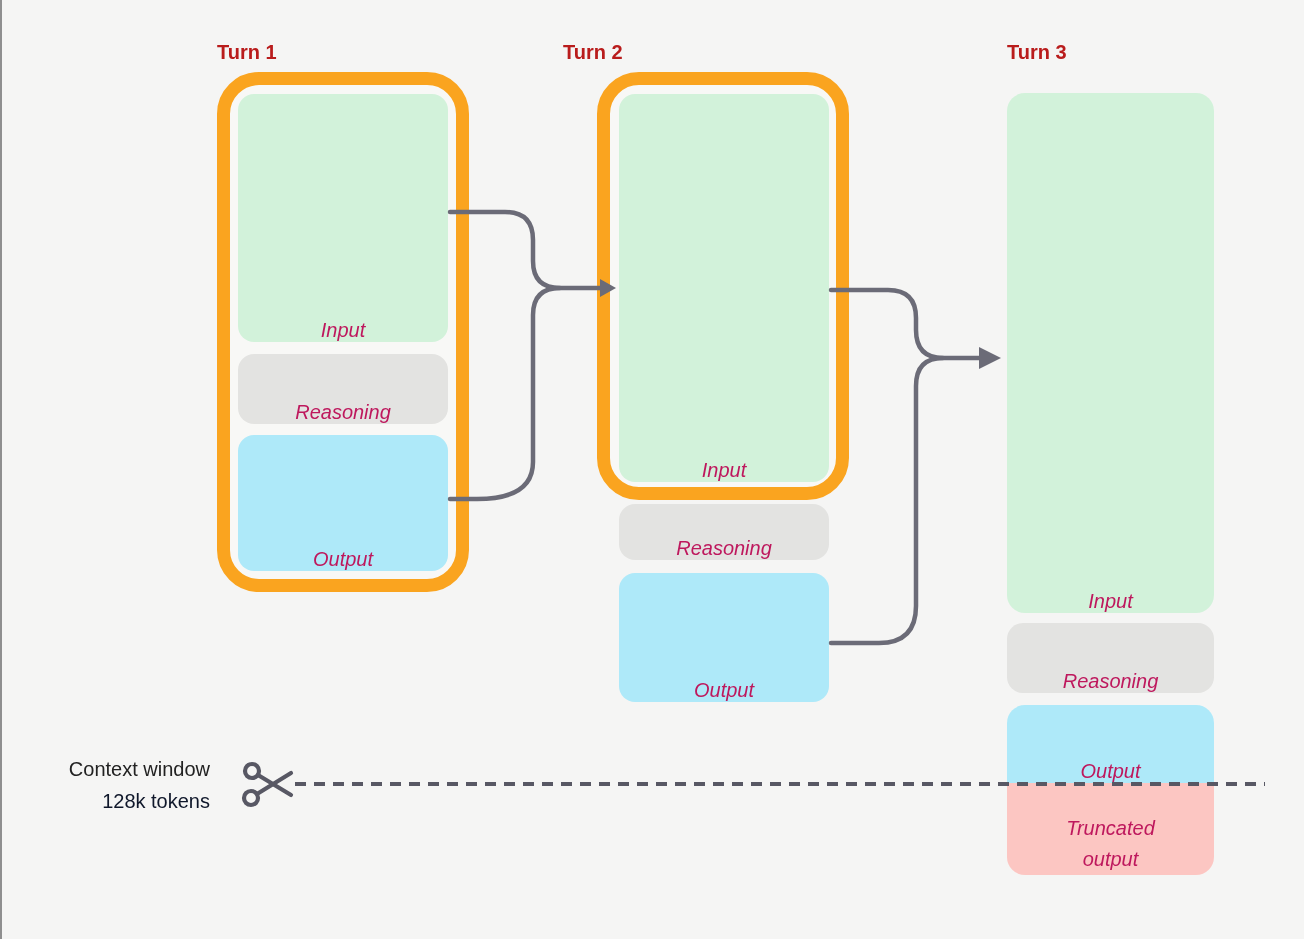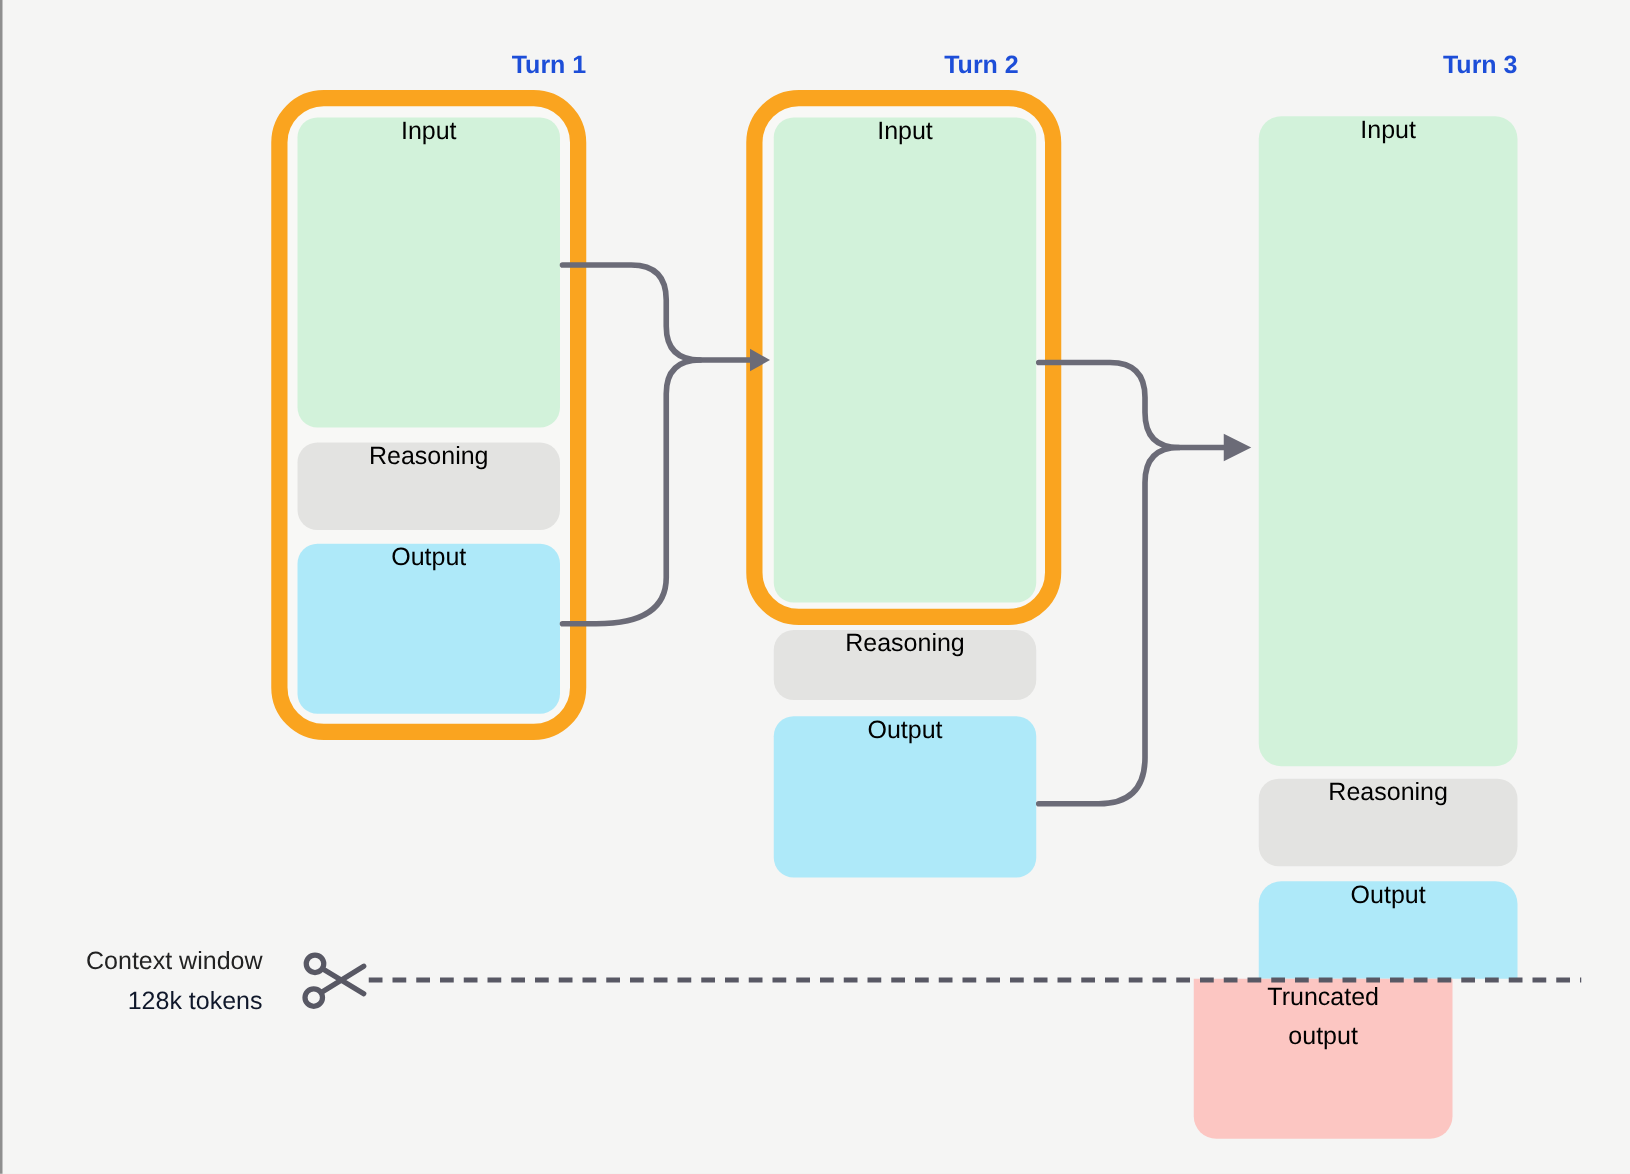--- a/index.html
+++ b/index.html
@@ -14,67 +14,68 @@
     background: var(--c-background, #f5f5f4);
     border-left: 2px solid #8f8f8f;
     box-sizing: border-box;
     overflow: hidden;
   }
   .turn-title {
     position: absolute;
     top: 38px;
     height: 28px;
     line-height: 28px;
-    text-align: right;
+    text-align: left;
     font-size: 20px;
     font-weight: 700;
-    color: #1d4ed8;
+    color: #b91c1c;
   }
   #title-turn1 { left: 215px; width: 252px; }
   #title-turn2 { left: 561px; width: 252px; }
   #title-turn3 { left: 1005px; width: 207px; }
 
   .highlight-frame {
     position: absolute;
     border: 13px solid var(--c-highlight, #faa41f);
     border-radius: 42px;
     background: #f8f8f6;
     box-sizing: border-box;
   }
   #frame-turn1 { left: 215px; top: 72px; width: 252px; height: 520px; }
   #frame-turn2 { left: 595px; top: 72px; width: 252px; height: 428px; }
 
   .node {
     position: absolute;
     border-radius: 16px;
     display: flex;
-    align-items: flex-start;
+    align-items: flex-end;
     justify-content: center;
     font-size: 20px;
-    color: #000000;
+    color: #be185d;
     text-align: center;
+    font-style: italic;
   }
   .node-input      { background: var(--c-input, #d2f2da); }
   .node-reasoning  { background: var(--c-reasoning, #e3e3e1); }
   .node-output     { background: var(--c-output, #aee9f9); }
   .node-truncated  { background: var(--c-truncated, #fcc6c2); }
 
   
   #t1-input     { left: 236px; top:  94px; width: 210px; height: 248px; }
   #t1-reasoning { left: 236px; top: 354px; width: 210px; height:  70px; }
   #t1-output    { left: 236px; top: 435px; width: 210px; height: 136px; }
   
   #t2-input     { left: 617px; top:  94px; width: 210px; height: 388px; }
   #t2-reasoning { left: 617px; top: 504px; width: 210px; height:  56px; }
   #t2-output    { left: 617px; top: 573px; width: 210px; height: 129px; }
   
   #t3-input     { left: 1005px; top:  93px; width: 207px; height: 520px; border-radius: 18px; }
   #t3-reasoning { left: 1005px; top: 623px; width: 207px; height:  70px; }
   #t3-output    { left: 1005px; top: 705px; width: 207px; height:  78px; border-radius: 18px 18px 0 0; }
-  #t3-truncated { left: 953px; top: 783px; width: 207px; height: 128px; border-radius: 0 0 18px 18px; }
+  #t3-truncated { left: 1005px; top: 783px; width: 207px; height: 92px; border-radius: 0 0 18px 18px; }
   #t3-truncated .wrap-label { display: inline-block; max-width: 115px; line-height: 1.55; }
 
   #context-label {
     position: absolute;
     left: 28px;
     top: 753px;
     width: 180px;
     text-align: right;
     font-size: 20px;
     line-height: 32px;

